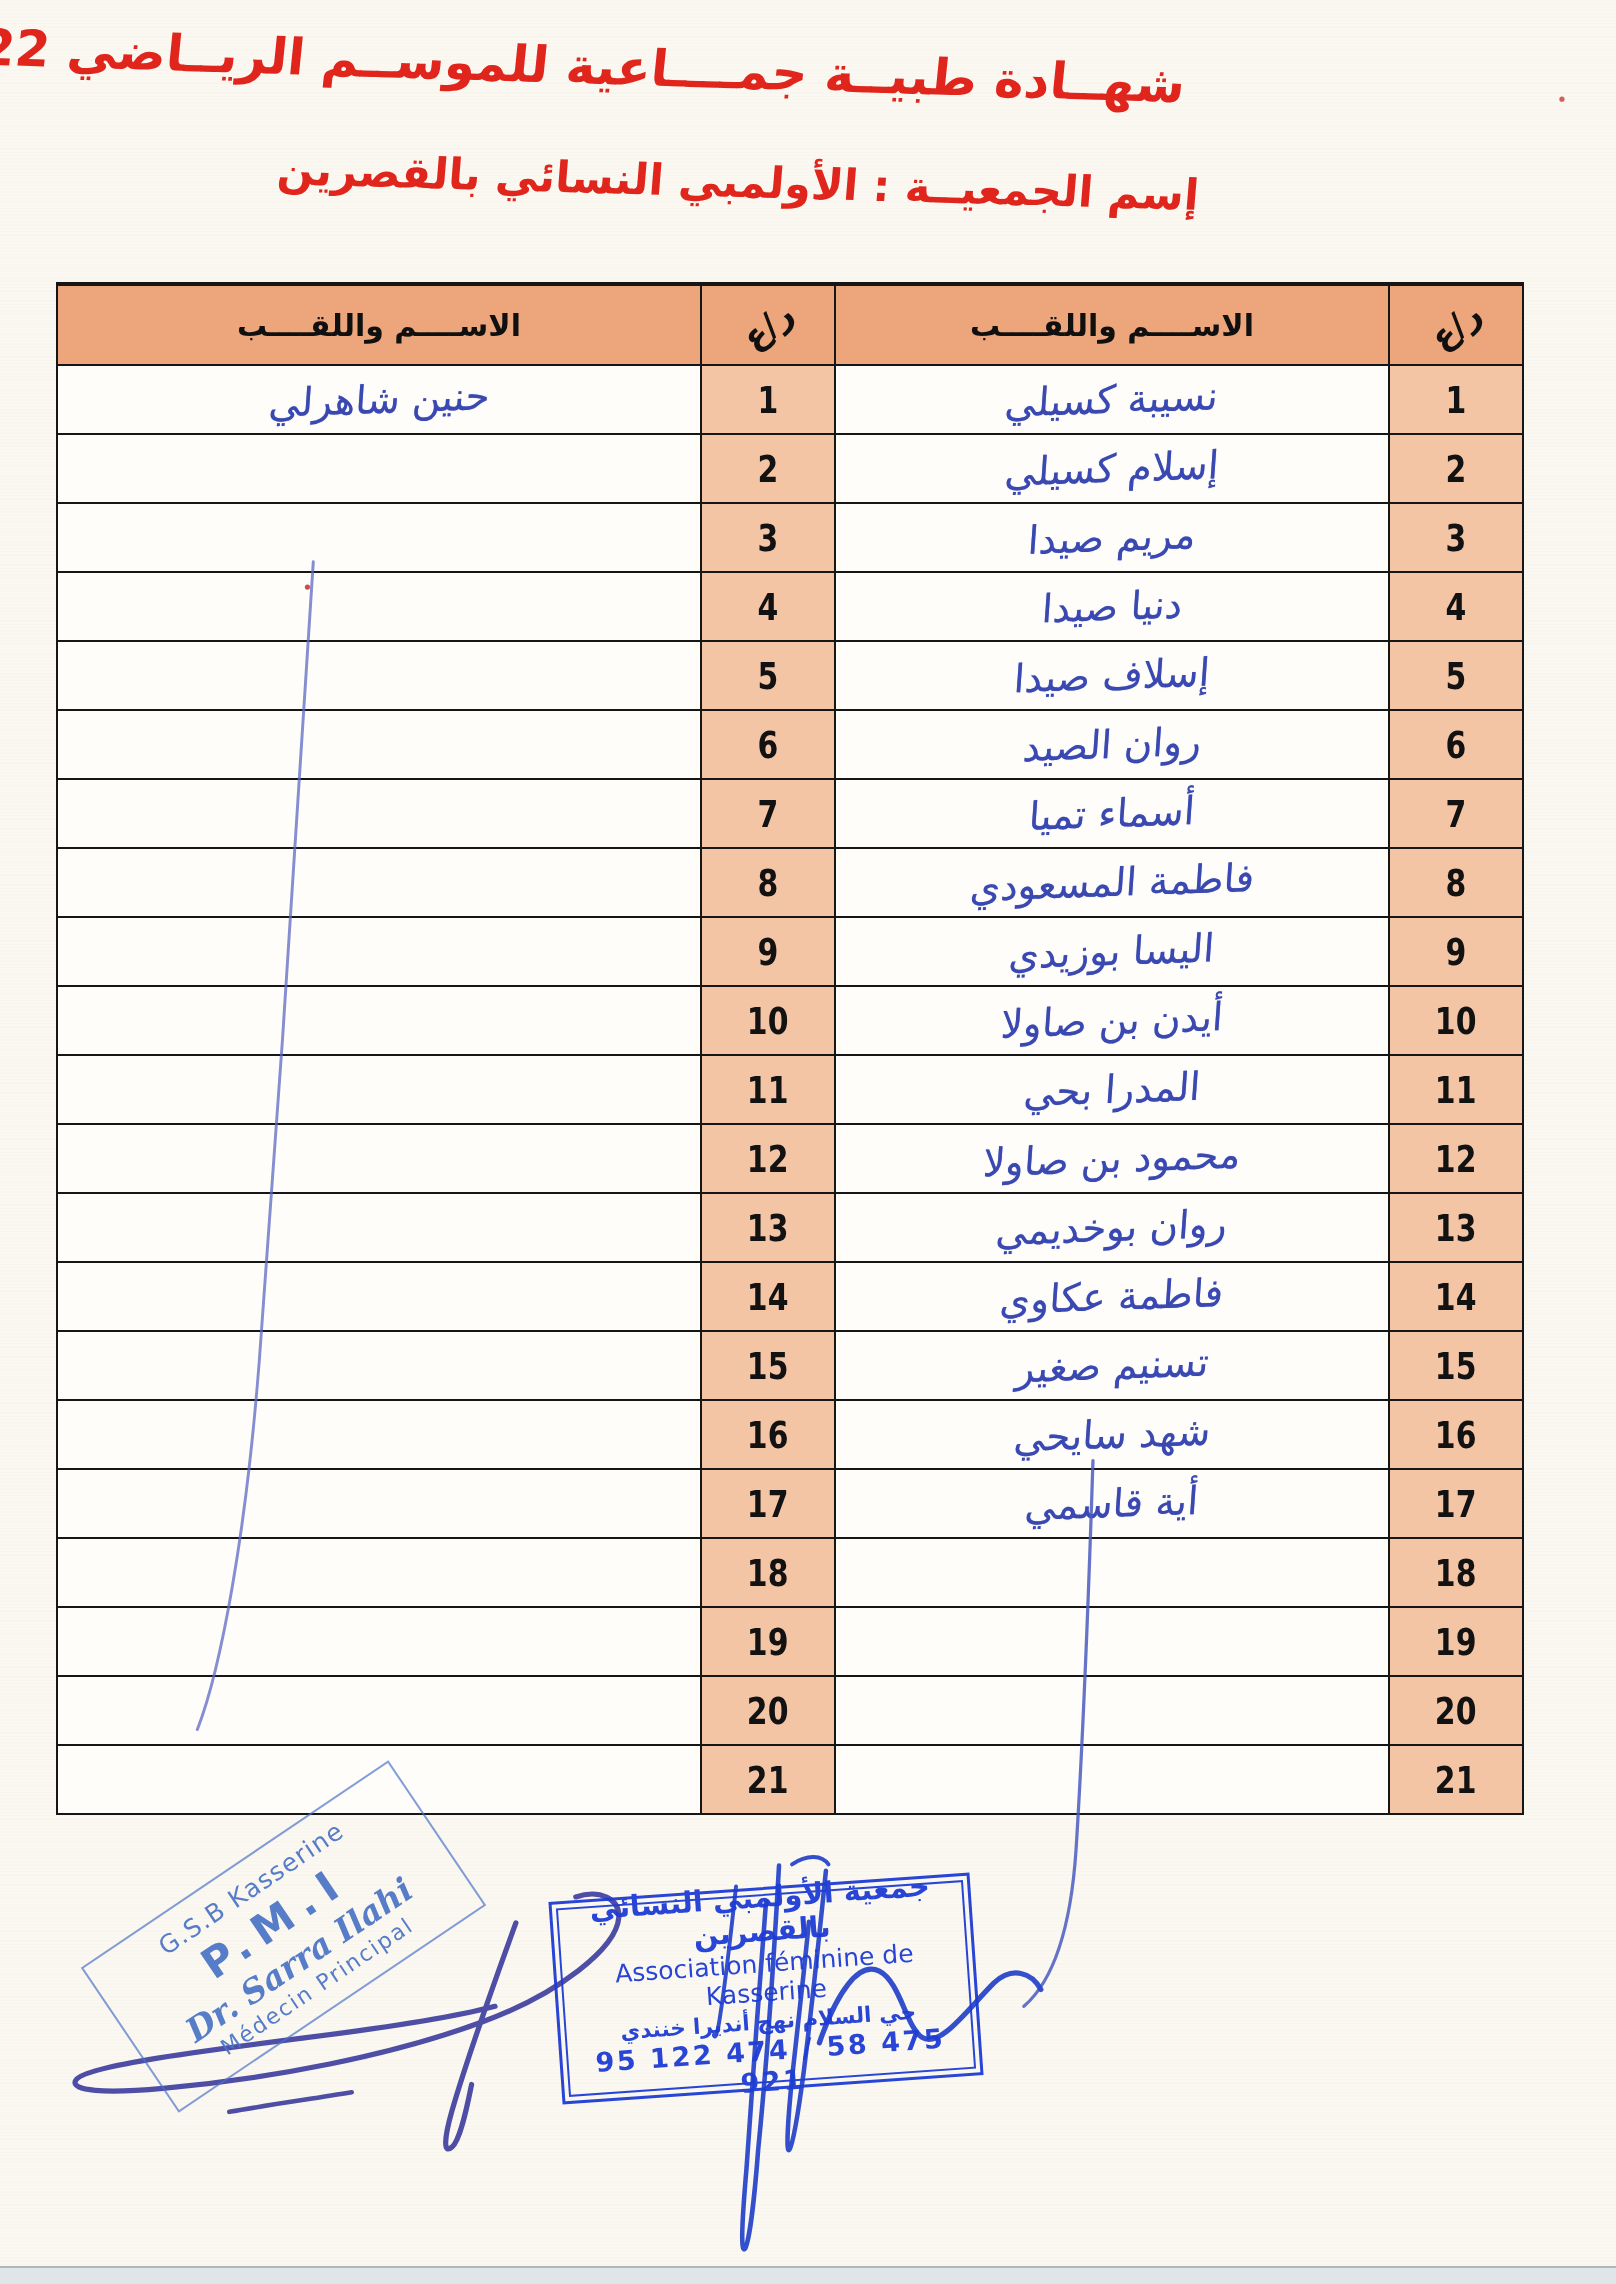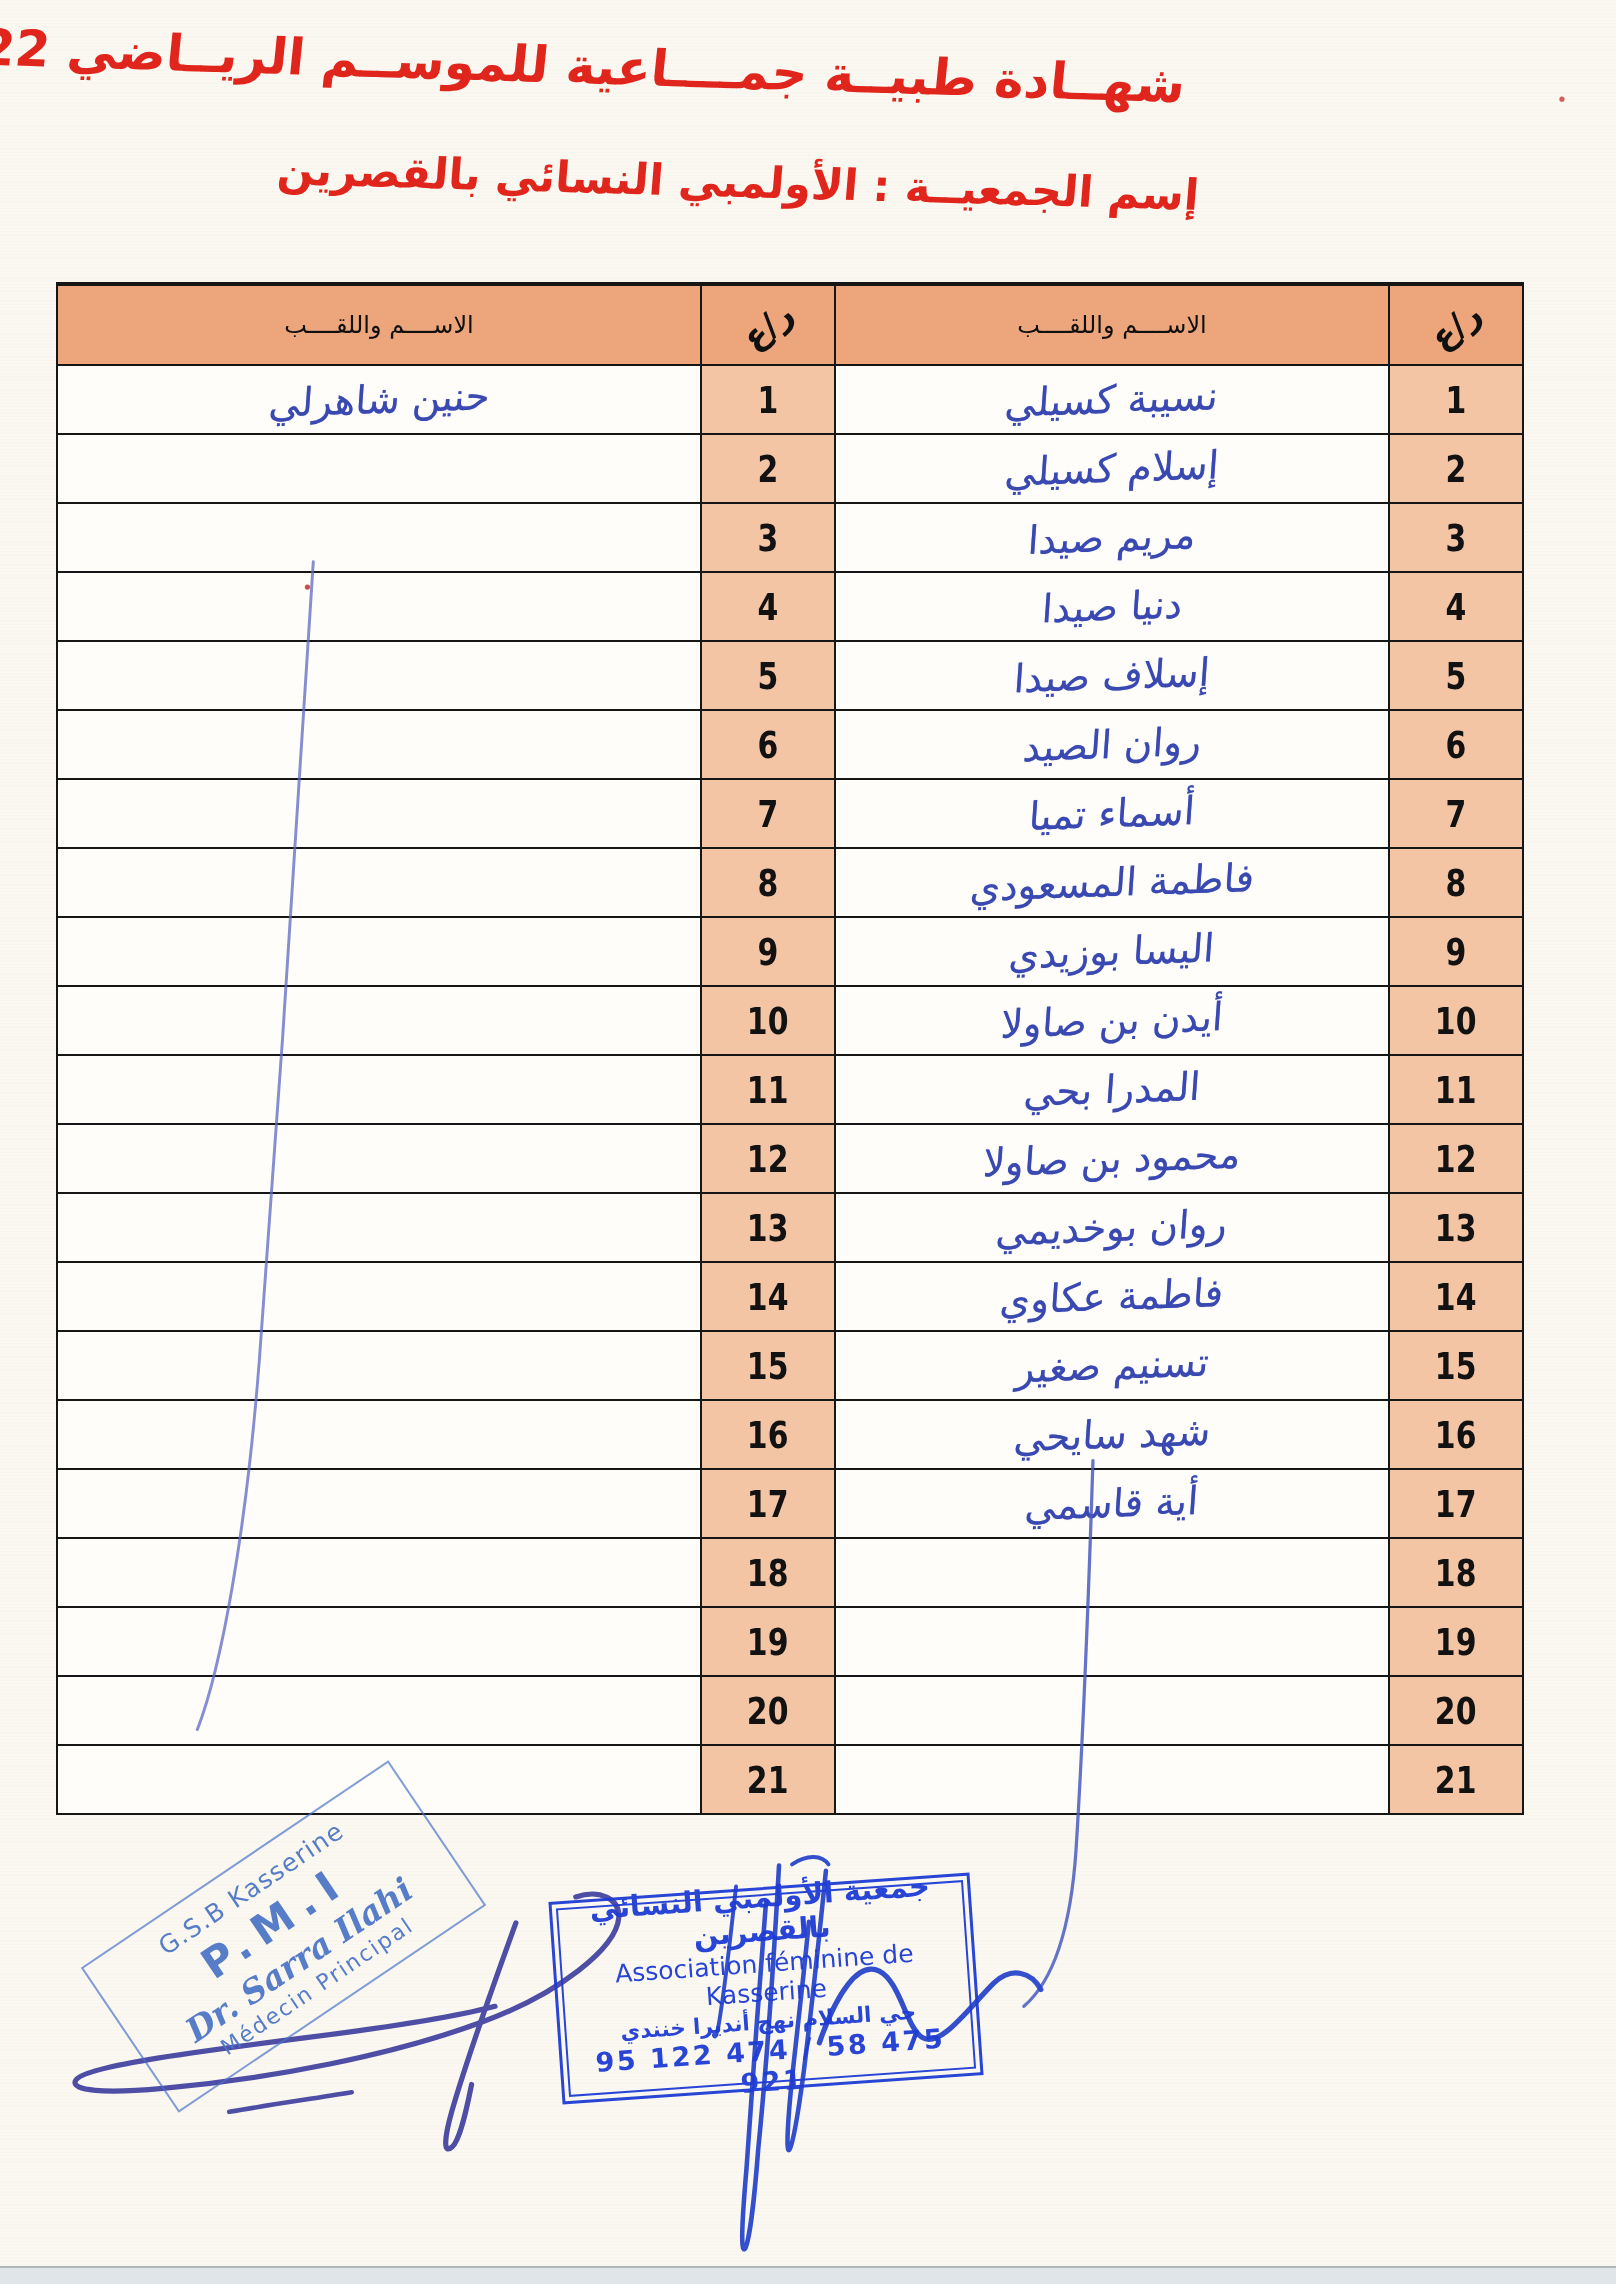--- a/index.html
+++ b/index.html
@@ -16,21 +16,21 @@
   .tablewrap{position:absolute;left:56px;top:282px;width:1468px;box-sizing:border-box;
          border:2.6px solid #161616;border-top-width:4.6px;background:#fefdf9;}
   .trow{display:grid;grid-template-columns:642px 134px 554px 134px;direction:ltr;}
   .thead{height:78px;background:#eda67b;}
   .thead .cell{background:#eda67b;}
   .tbody .trow{height:67px;border-top:2px solid #161616;}
   .cell{box-sizing:border-box;display:flex;align-items:center;justify-content:center;overflow:visible;}
   .cell + .cell{border-left:2px solid #161616;}
   .cell.num{background:#f3c5a5;font-weight:bold;font-size:34px;color:#121212;}
   .cell.name{background:#fefdf9;}
-  .thead .cell.hname{font-size:24px;font-weight:normal;color:#101010;direction:rtl;}
+  .thead .cell.hname{font-size:30px;font-weight:bold;color:#101010;direction:rtl;}
   .thead .cell.hnum{font-size:33px;font-weight:bold;color:#101010;}
   .thead .hnum span{display:inline-block;transform:rotate(-38deg);}
   .digit{transform:scaleX(.88) scaleY(1.08);display:inline-block;}
   .hand{color:#3a49b2;font-size:39px;line-height:1;direction:rtl;white-space:nowrap;
         transform:rotate(-2deg) skewX(-6deg);text-shadow:0 0 0.7px rgba(58,73,178,.65);}
   .stamp-pmi{position:absolute;left:98px;top:1849px;width:371px;height:175px;box-sizing:border-box;
         border:2.6px solid rgba(74,114,200,.75);transform:rotate(-34deg);
         display:flex;flex-direction:column;align-items:center;justify-content:center;
         color:#4a73c6;text-align:center;opacity:.92;}
   .stamp-pmi .l1{font-size:25px;letter-spacing:1.3px;}

